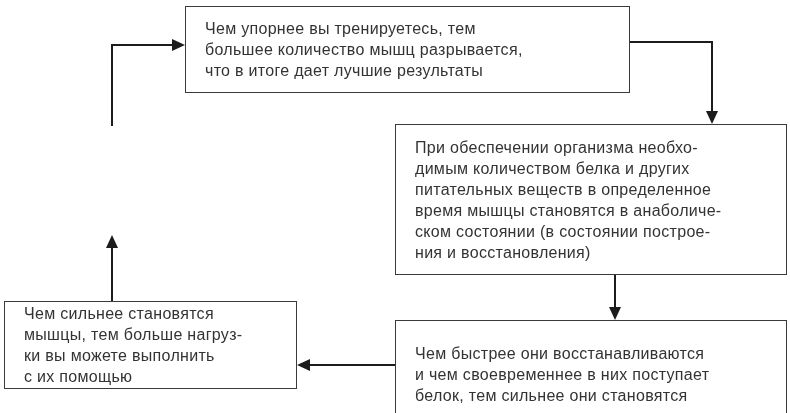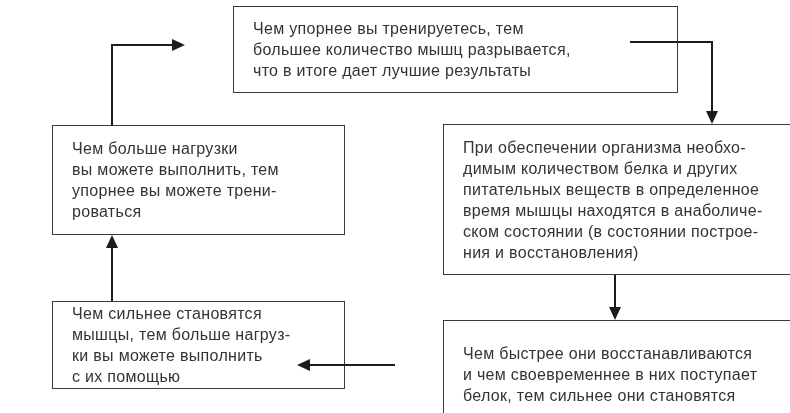--- a/index.html
+++ b/index.html
@@ -15,21 +15,20 @@
     font-family: "Liberation Sans", "DejaVu Sans", sans-serif;
     overflow: hidden;
   }
   .box {
     position: absolute;
     box-sizing: border-box;
     border: 1.5px solid #3a3a3a;
     background: #ffffff;
     display: flex;
     align-items: center;
-    margin-left: 48px;
   }
   .box-text {
     white-space: pre-line;
     font-size: 16px;
     line-height: 21px;
     letter-spacing: 0.3px;
     color: #333333;
     padding: 6px 8px 6px 19px;
   }
   .line {
@@ -72,32 +71,26 @@
 <body>
 
 <div class="diagram">
 
   <div class="box box-top">
     <div class="box-text">Чем упорнее вы тренируетесь, тем
 большее количество мышц разрывается,
 что в итоге дает лучшие результаты</div>
   </div>
 
-  <div class="box box-left-middle">
-    <div class="box-text">Чем больше нагрузки
-вы можете выполнить, тем
-упорнее вы можете трени-
-роваться</div>
-  </div>
 
   <div class="box box-right-middle">
     <div class="box-text">При обеспечении организма необхо-
 димым количеством белка и других
 питательных веществ в определенное
-время мышцы находятся в анаболиче-
+время мышцы становятся в анаболиче-
 ском состоянии (в состоянии построе-
 ния и восстановления)</div>
   </div>
 
   <div class="box box-bottom-left">
     <div class="box-text">Чем сильнее становятся
 мышцы, тем больше нагруз-
 ки вы можете выполнить
 с их помощью</div>
   </div>

